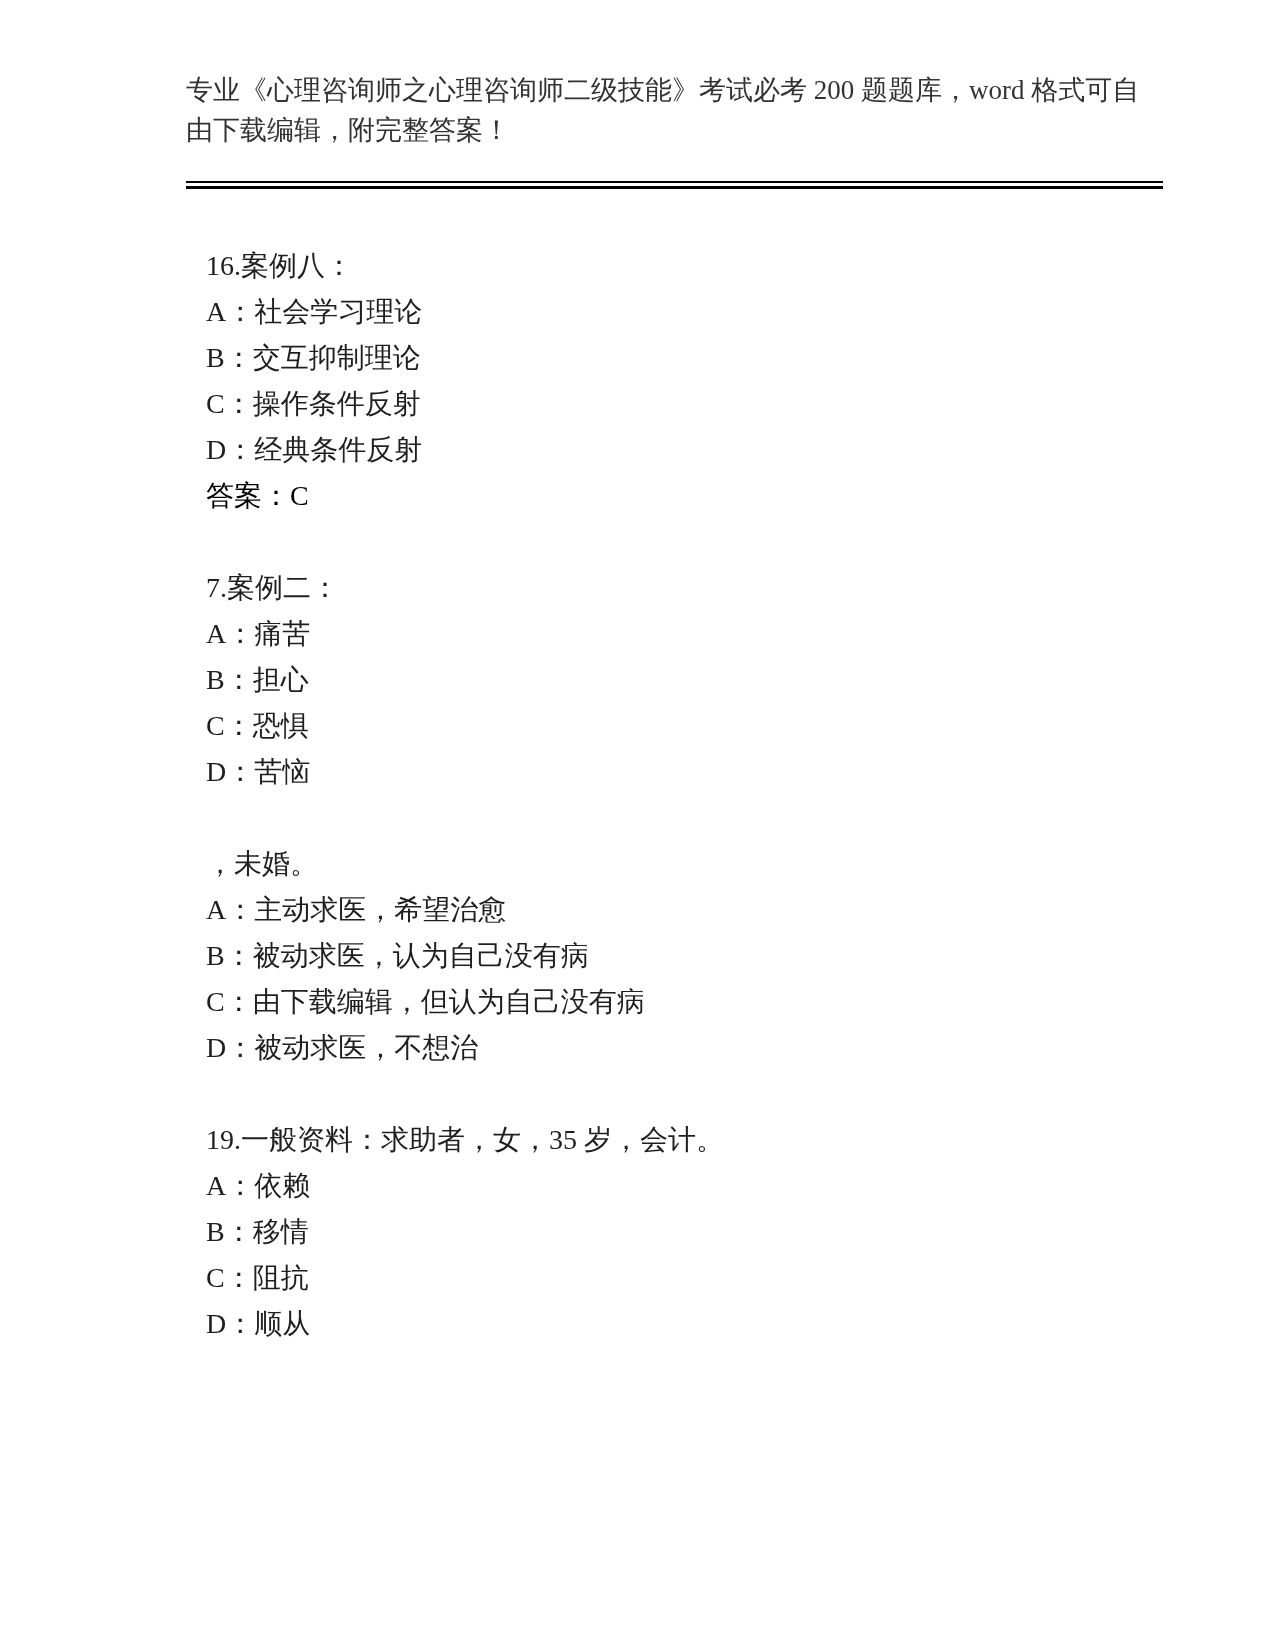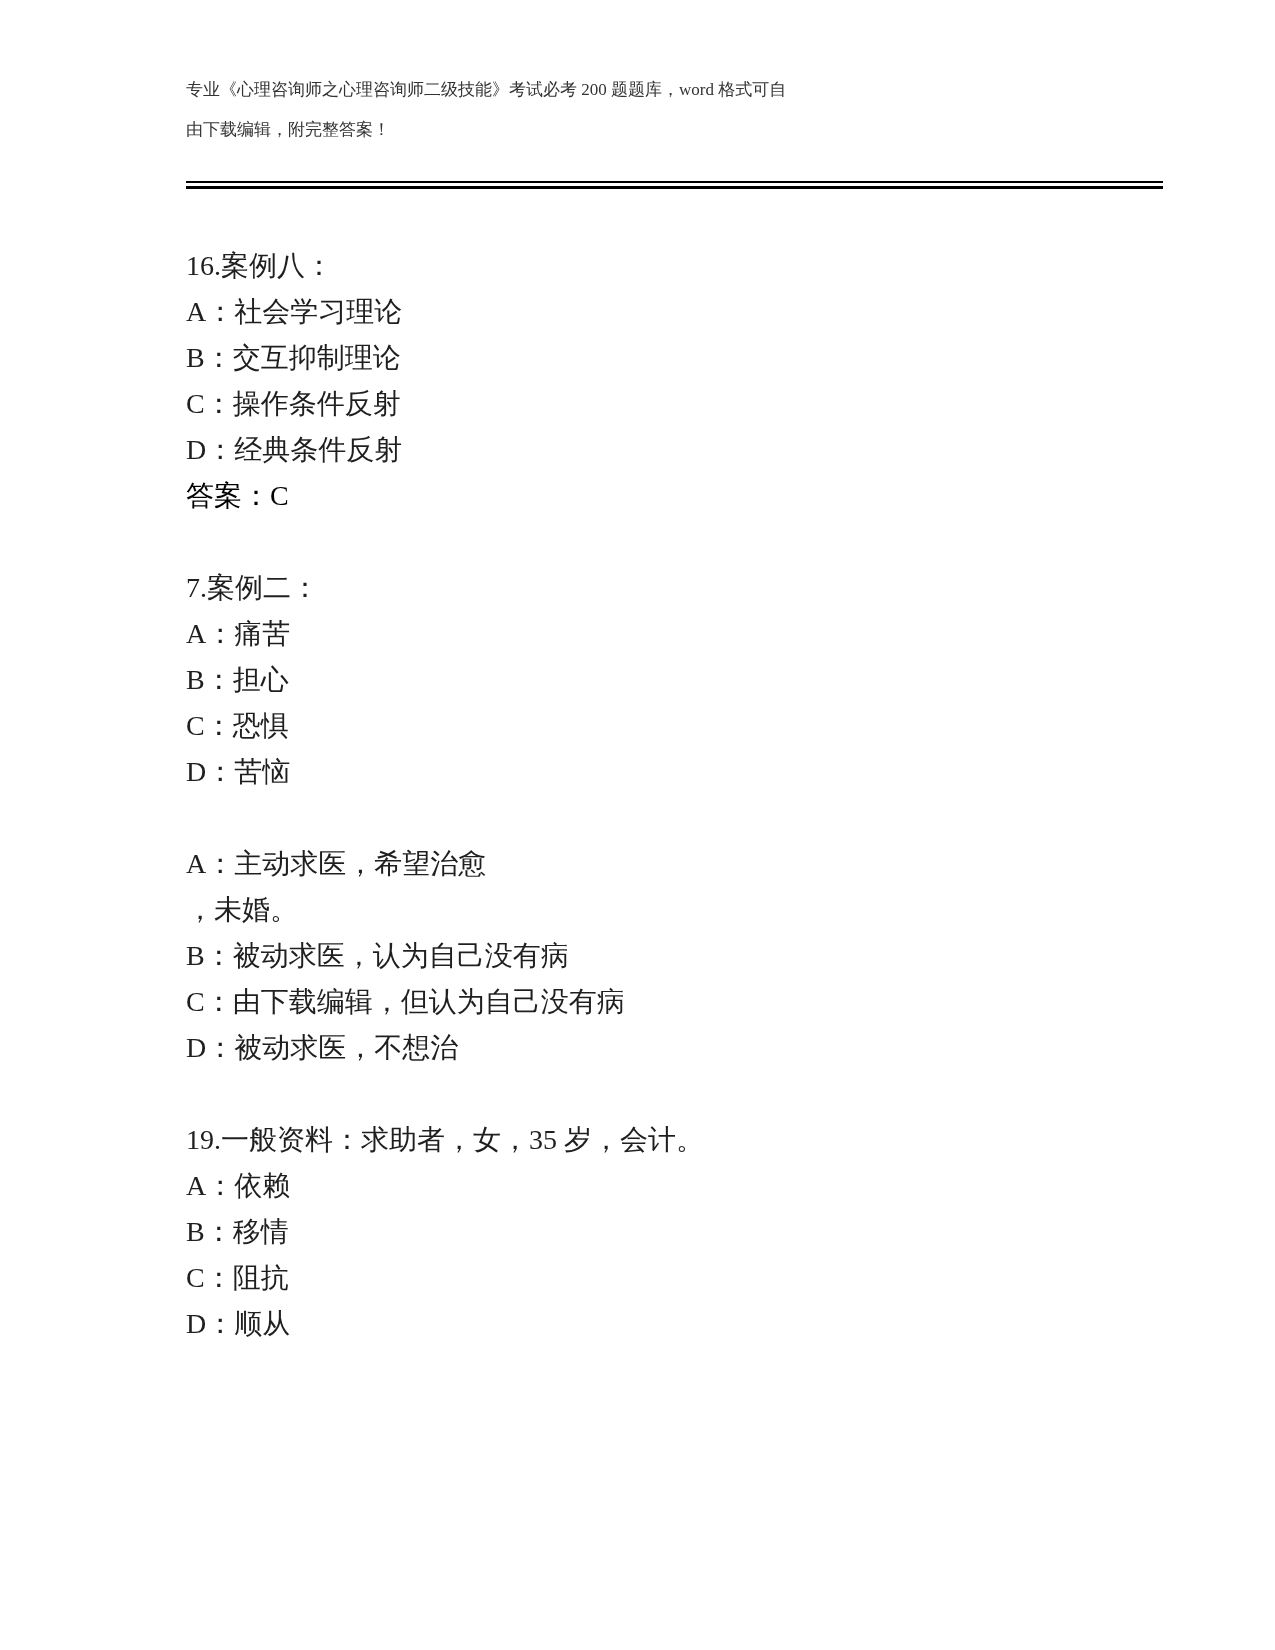--- a/index.html
+++ b/index.html
@@ -11,33 +11,33 @@
     overflow: hidden;
     font-family: "Liberation Serif", "DejaVu Serif", serif;
   }
   .doc {
     position: absolute;
     left: 186px;
     top: 70px;
     width: 977px;
   }
   .doc-header {
-    font-size: 17px;
+    font-size: 27px;
     line-height: 40px;
     color: var(--header-color, #333333);
   }
   .header-line { white-space: nowrap; }
   .divider {
     margin-top: 31px;
     width: 100%;
     height: 3px;
     border-top: 2px solid var(--divider-color, #000000);
     border-bottom: 3px solid var(--divider-color, #000000);
   }
-  .q-list { margin-top: 54px; }
+  .q-list { margin-top: 54px; margin-left: 20px; }
   .q-block + .q-block { margin-top: 46px; }
   .q-line {
     font-size: 28px;
     line-height: 46px;
     color: var(--text-color, #1f1f1f);
     white-space: nowrap;
   }
   .q-answer {
     font-weight: normal;
     color: var(--answer-color, #000000);
@@ -66,22 +66,22 @@
           <div class="q-line q-answer">答案：C</div>
         </div>
         <div class="q-block">
           <div class="q-line">7.案例二：</div>
           <div class="q-line q-option">A：痛苦</div>
           <div class="q-line q-option">B：担心</div>
           <div class="q-line q-option">C：恐惧</div>
           <div class="q-line q-option">D：苦恼</div>
         </div>
         <div class="q-block">
+          <div class="q-line">，未婚。</div>
           <div class="q-line q-option">A：主动求医，希望治愈</div>
-          <div class="q-line">，未婚。</div>
           <div class="q-line q-option">B：被动求医，认为自己没有病</div>
           <div class="q-line q-option">C：由下载编辑，但认为自己没有病</div>
           <div class="q-line q-option">D：被动求医，不想治</div>
         </div>
         <div class="q-block">
           <div class="q-line">19.一般资料：求助者，女，35 岁，会计。</div>
           <div class="q-line q-option">A：依赖</div>
           <div class="q-line q-option">B：移情</div>
           <div class="q-line q-option">C：阻抗</div>
           <div class="q-line q-option">D：顺从</div>

